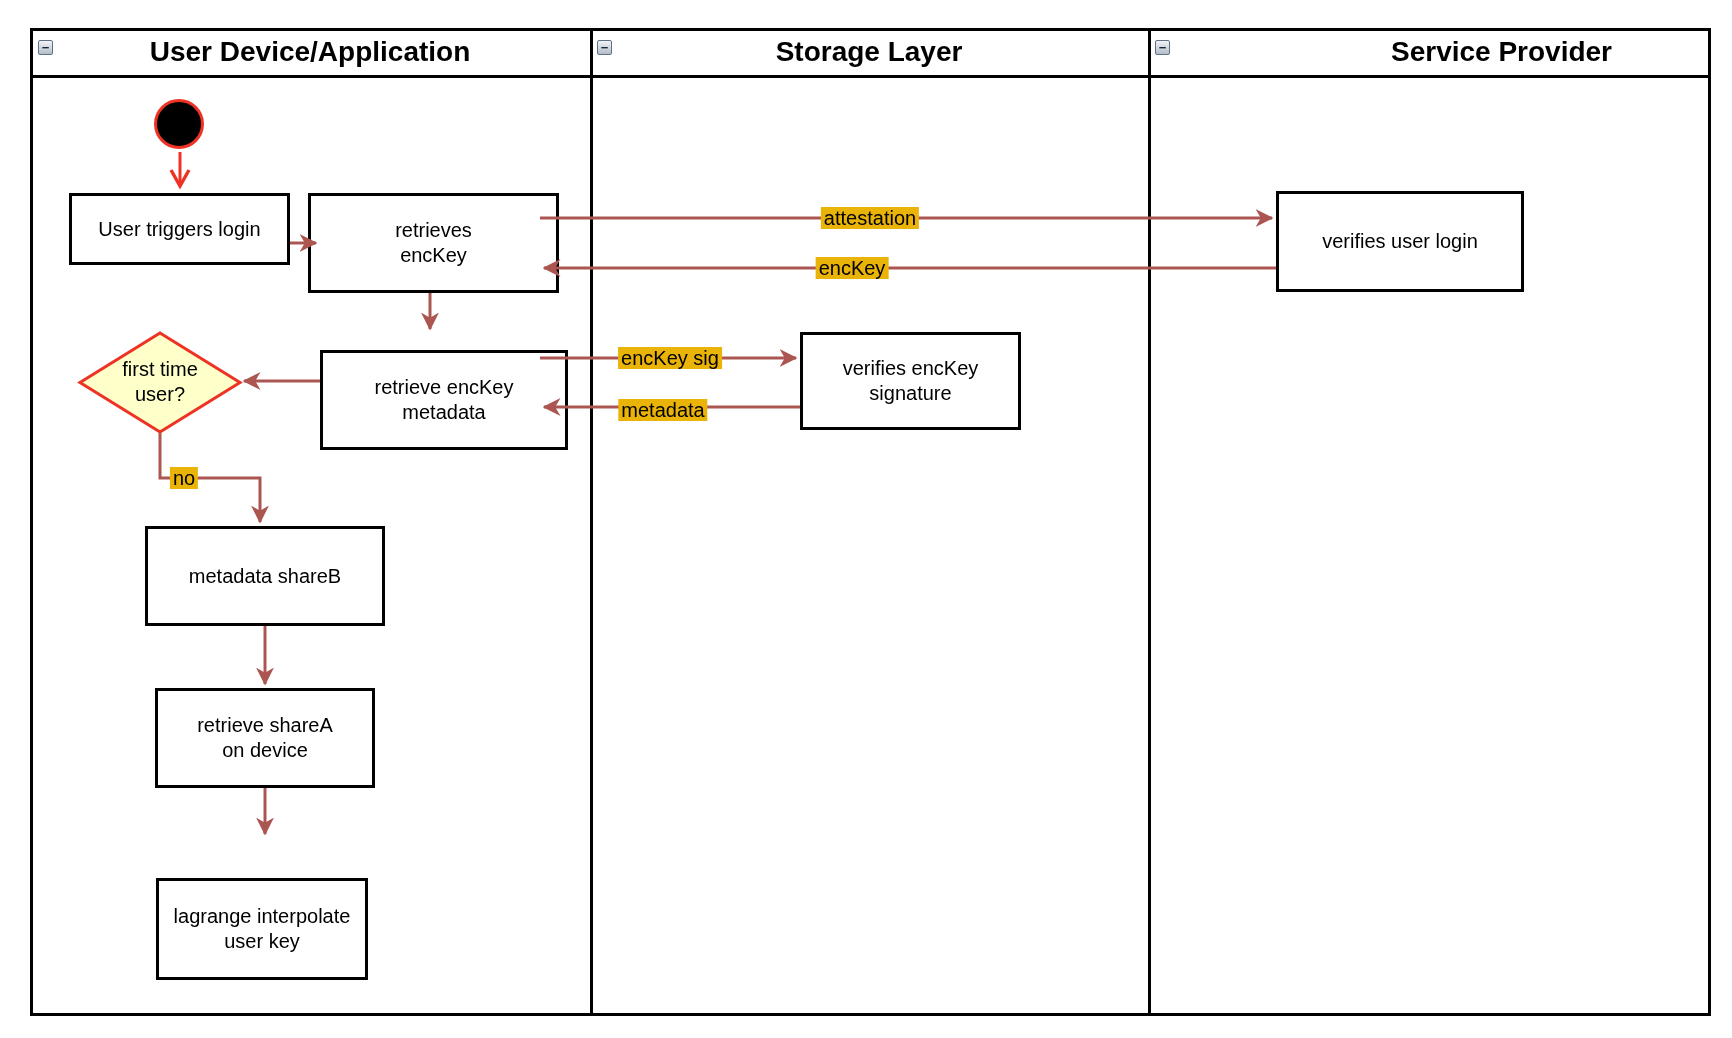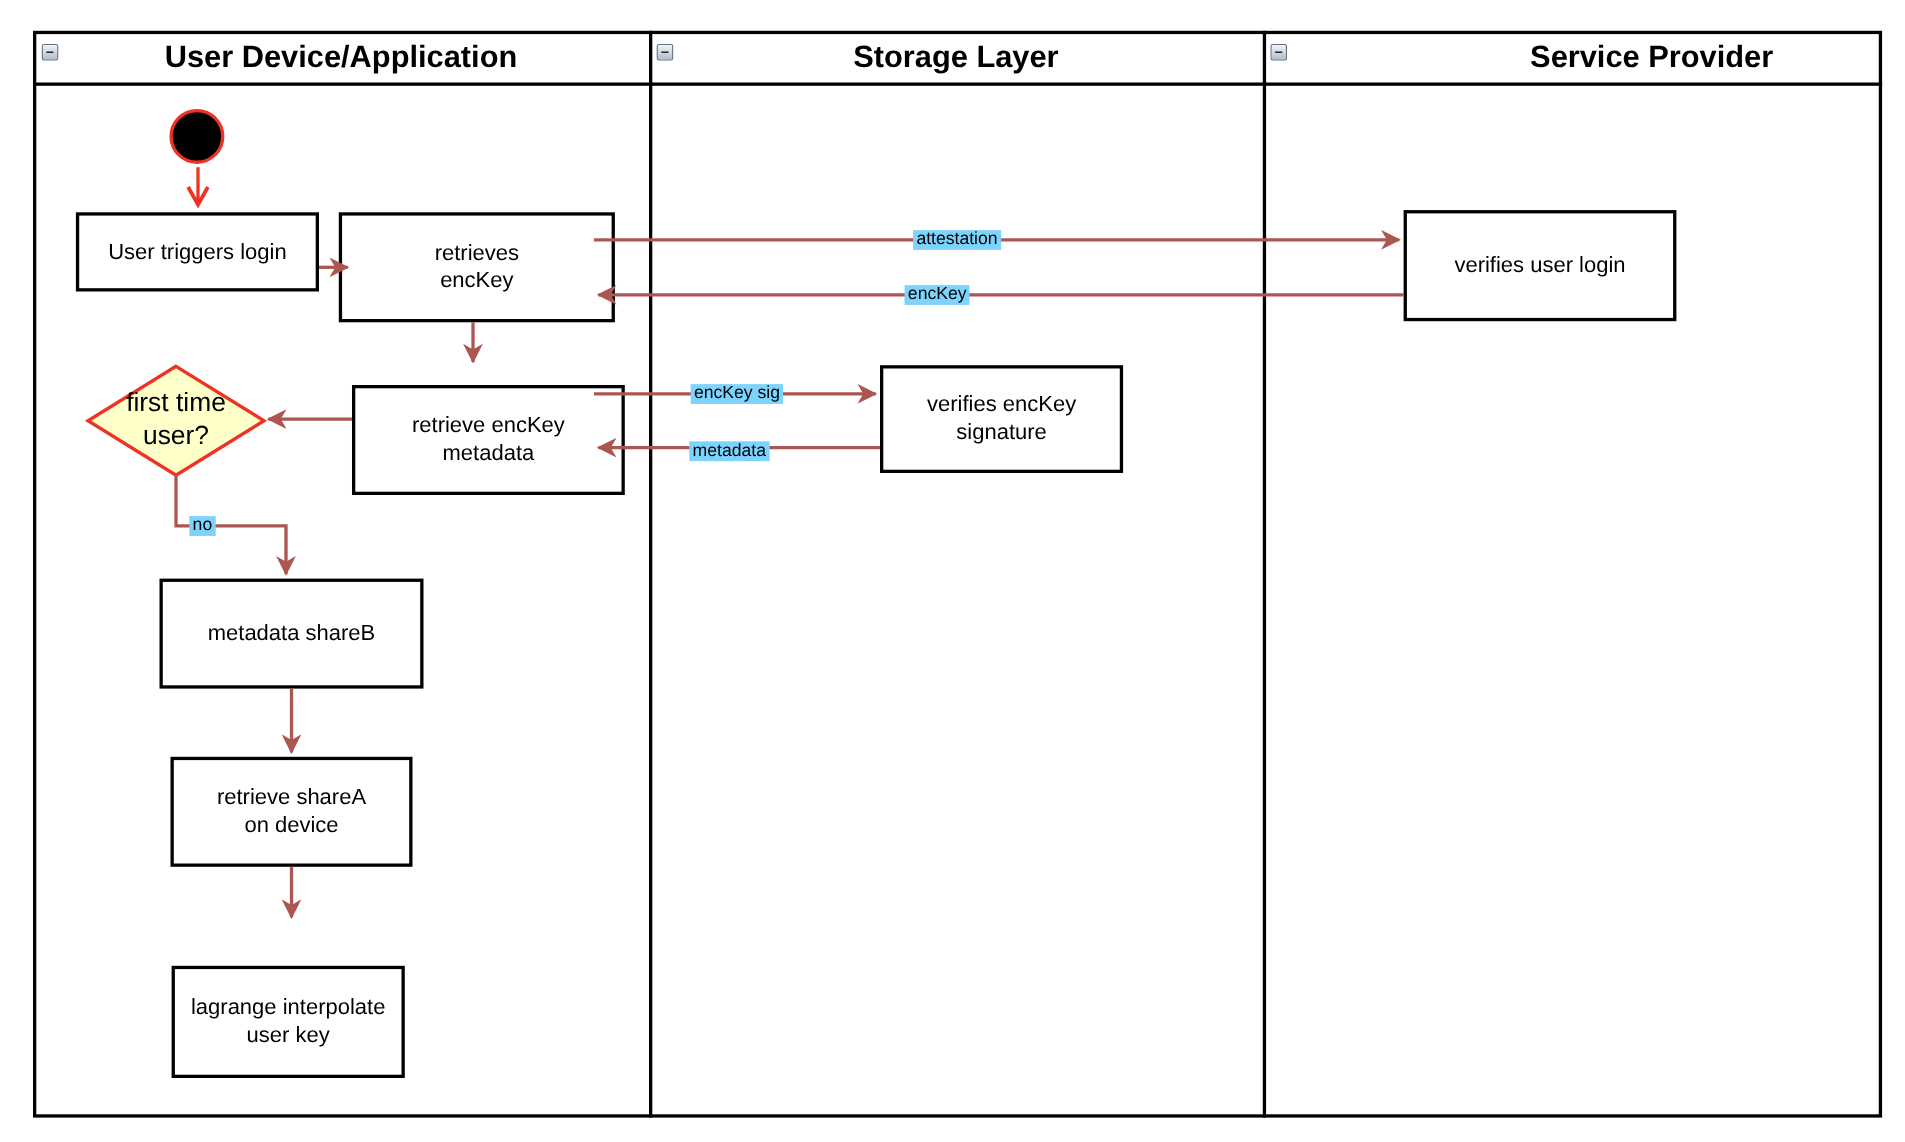--- a/index.html
+++ b/index.html
@@ -17,24 +17,24 @@
   .collapse{position:absolute;width:15px;height:15px;border:1px solid #5f7285;border-radius:2px;
     background:linear-gradient(#f1f3f7,#b3bdc9);box-sizing:border-box;
     display:flex;align-items:center;justify-content:center;
     font-size:13px;line-height:11px;font-weight:bold;color:#1d2733;cursor:pointer;}
   .node{position:absolute;border:3px solid #000;background:#fff;box-sizing:border-box;
     display:flex;align-items:center;justify-content:center;text-align:center;
     font-size:20px;line-height:1.25;white-space:pre-line;}
   .start{position:absolute;width:50px;height:50px;border-radius:50%;
     background:#000;border:3px solid #ee3324;box-sizing:border-box;}
   .overlay{position:absolute;left:0;top:0;pointer-events:none;}
-  .edge-label{position:absolute;transform:translate(-50%,-50%);background:#7dd3fc;
-    padding:0 3px;font-size:16px;line-height:1.1;white-space:nowrap;}
+  .edge-label{position:absolute;transform:translate(-50%,-50%);background:#eab308;
+    padding:0 3px;font-size:20px;line-height:1.1;white-space:nowrap;}
   .diamond-label{position:absolute;transform:translate(-50%,-50%);text-align:center;
-    font-size:24px;line-height:1.25;white-space:pre-line;background:none;}
+    font-size:20px;line-height:1.25;white-space:pre-line;background:none;}
 </style>
 </head>
 <body>
 
 <div id="canvas">
 
   <div class="frame"></div>
   <div class="hline" style="top:75px"></div>
   <div class="vline" style="left:590px"></div>
   <div class="vline" style="left:1148px"></div>

